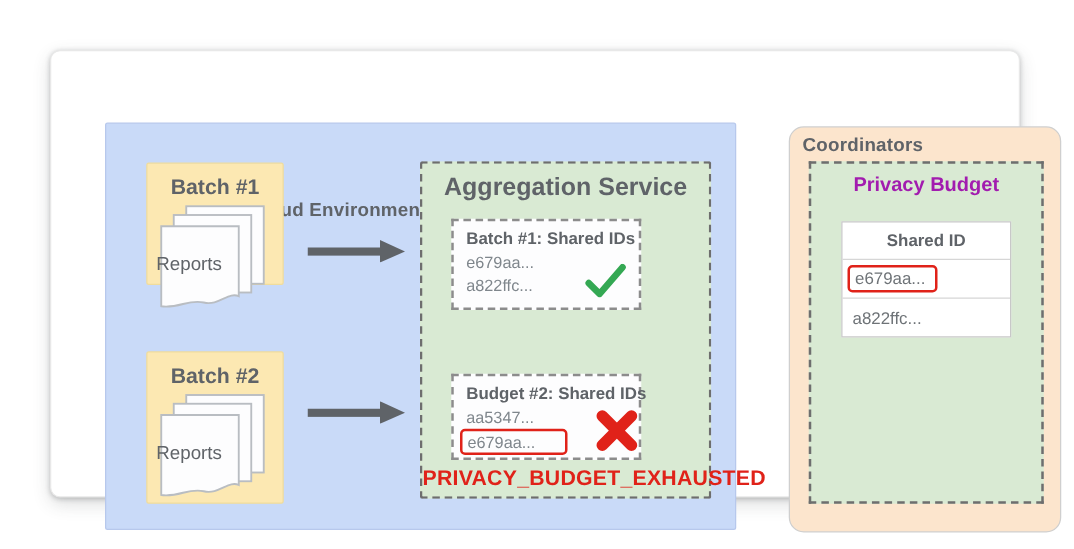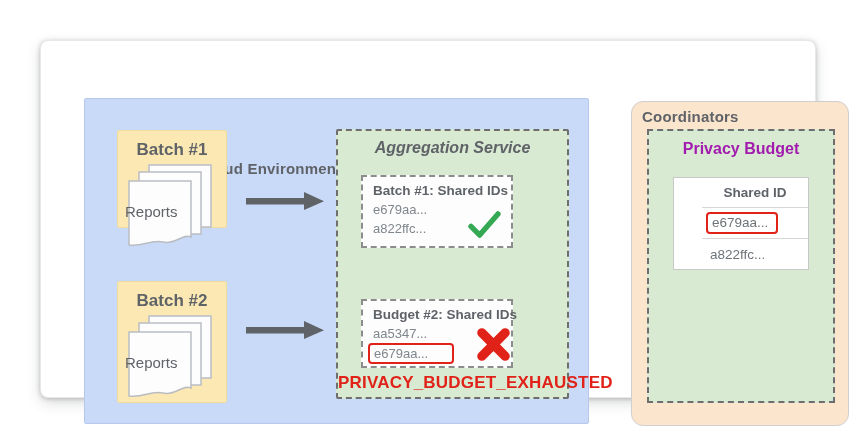--- a/index.html
+++ b/index.html
@@ -81,21 +81,21 @@
     left: 295px; top: 88px;
     width: 233px; height: 270px;
     background: #D9EAD3;
     border: 2px dashed #6e6e6e;
     border-radius: 2px;
   }
   .agg-title {
     position: absolute;
     left: 0; right: 0; top: 8px;
     text-align: center;
-    font-size: 16px; font-weight: bold; color: #5F6368; font-style: italic;
+    font-size: 20px; font-weight: bold; color: #5F6368;
   }
   .result-box {
     position: absolute;
     left: 23px;
     width: 152px;
     background: #FDFDFE;
     border: 2px dashed #8c8c8c;
     padding: 6px 10px;
   }
   .result-1 { top: 44px;  height: 73px; }
@@ -160,21 +160,20 @@
     width: 136px;
     background: #ffffff;
     border: 1px solid #c8c8c8;
   }
   .pb-row {
     height: 31px;
     display: flex; align-items: center;
     padding-left: 8px;
     font-size: 13.5px; color: #6E7377;
     border-top: 1px solid #d6d6d6;
-    margin-left: 28px;
   }
   .pb-header {
     height: 29px;
     justify-content: center;
     padding-left: 0;
     font-weight: bold; color: #5F6368;
     border-top: none;
   }
   .hl-table {
     display: inline-block;

